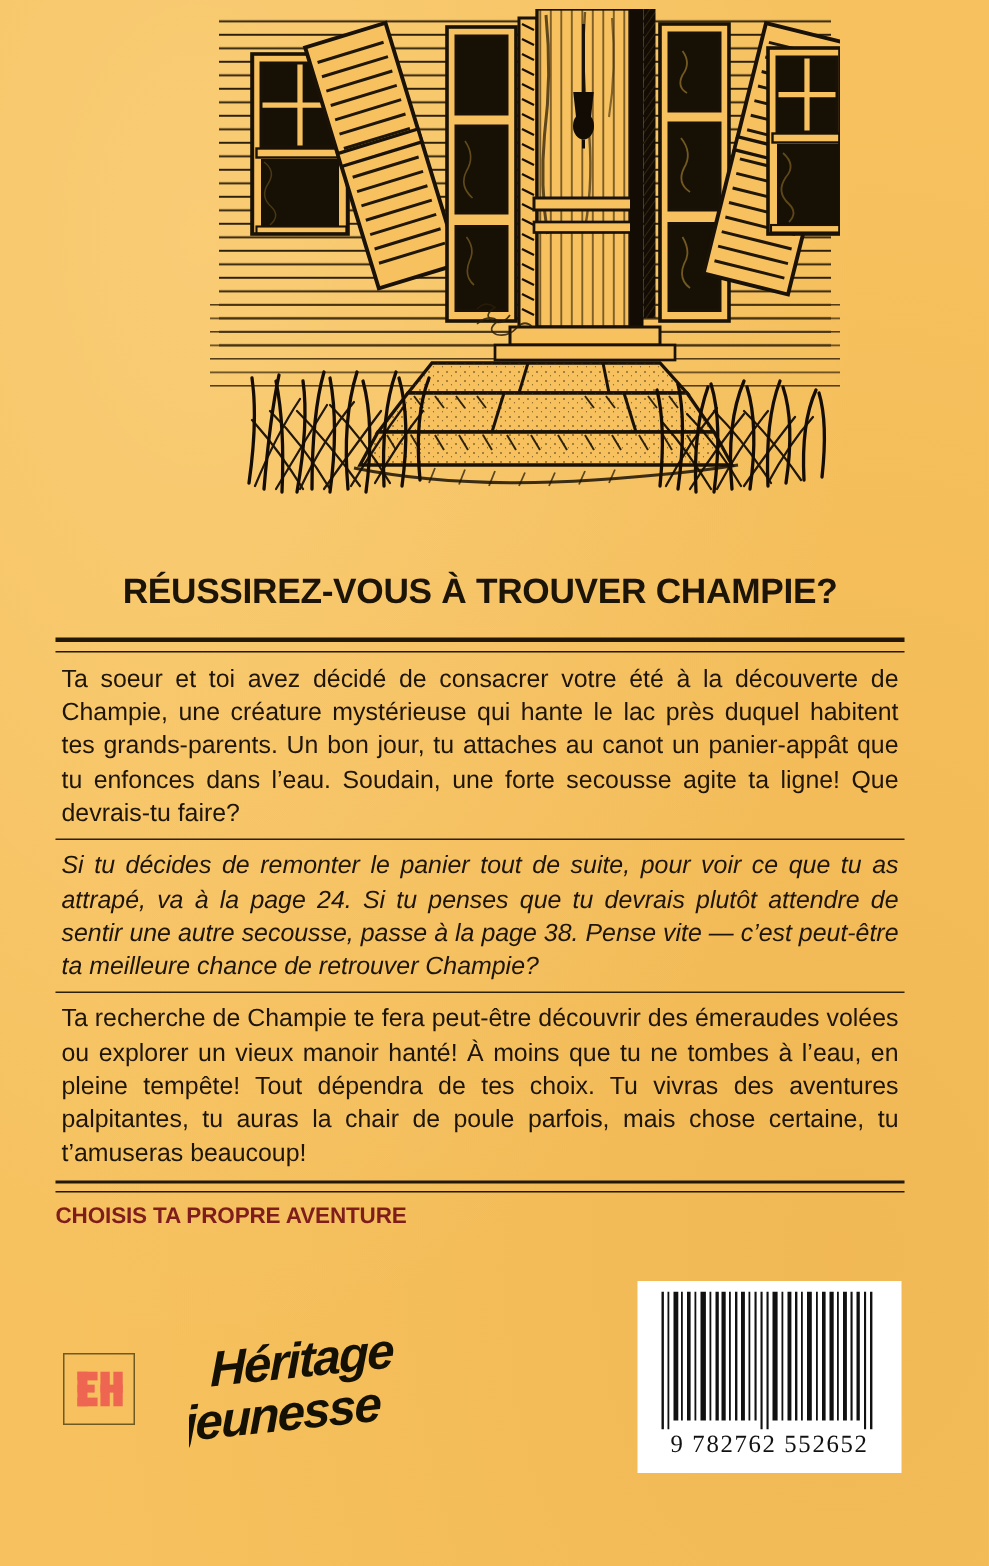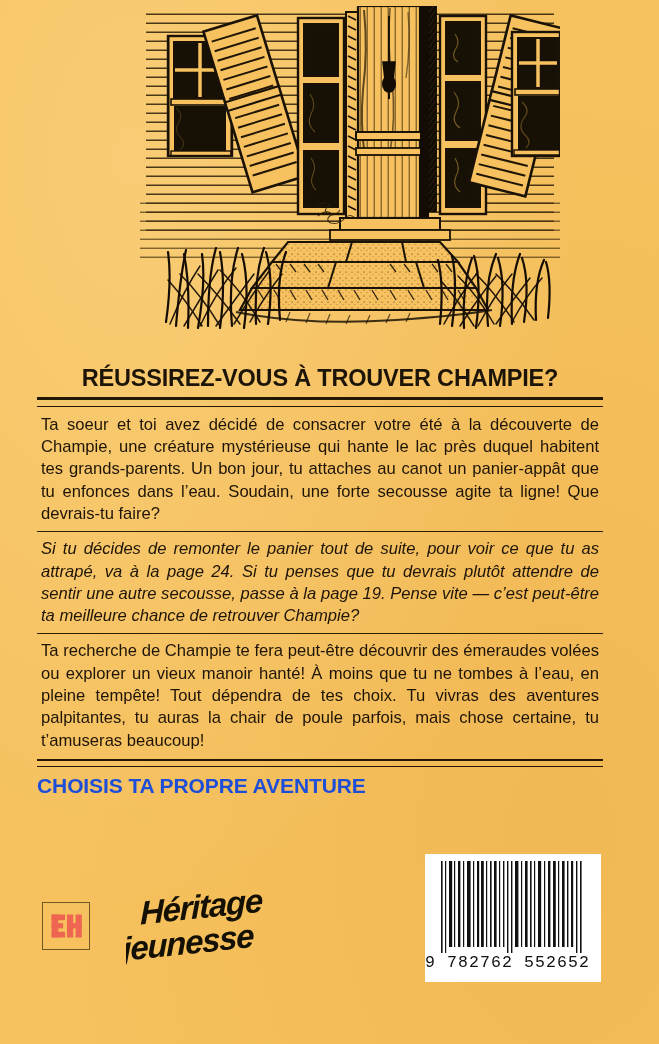--- a/index.html
+++ b/index.html
@@ -51,21 +51,21 @@
   }
 
   .headline {
     font-family: "Liberation Sans", sans-serif;
     font-weight: bold;
     font-size: 23.5px;
     letter-spacing: -0.2px;
     color: #1d1408;
     text-align: center;
     line-height: 1.05;
-    margin: 0;
+    margin: 16px;
     padding: 0 0 2px 0;
     white-space: nowrap;
   }
 
   .rule-double {
     height: 6px;
     margin: 4px 0 7px 0;
     border-top: 3px solid #231806;
     border-bottom: 1px solid #231806;
   }
@@ -92,23 +92,23 @@
     hyphens: none;
   }
   p.body.italic {
     font-style: italic;
   }
   p.body .em-it { }
 
   .tagline {
     font-family: "Liberation Sans", sans-serif;
     font-weight: bold;
-    font-size: 21px;
+    font-size: 15px;
     letter-spacing: -0.1px;
-    color: #1d4ed8;
+    color: #7f1d1d;
     margin: 0;
     padding-top: 1px;
   }
 
   
   .publisher {
     position: absolute;
     left: 42px;
     top: 890px;
     width: 290px;
@@ -149,24 +149,24 @@
     position: absolute;
     left: 14px;
     top: 7px;
     width: 148px;
     height: 92px;
   }
   .barcode-bars svg { display:block; width:100%; height:100%; }
   .barcode-digits {
     position: absolute;
     left: 0;
-    right: 16px;
+    right: 0;
     top: 99px;
-    text-align: right;
-    font-family: Liberation Mono, monospace;
+    text-align: center;
+    font-family: Liberation Serif, serif;
     font-size: 16.5px;
     letter-spacing: 1.1px;
     color: #111;
     white-space: nowrap;
   }
 </style>
 </head>
 <body style="background: rgb(246, 193, 94);">
 
 <div class="paper-grain"></div>
@@ -478,21 +478,21 @@
   <div class="textblock">
 
     <h1 class="headline">RÉUSSIREZ-VOUS À TROUVER CHAMPIE?</h1>
 
     <div class="rule-double"></div>
 
     <p class="body">Ta soeur et toi avez décidé de consacrer votre été à la découverte de Champie, une créature mystérieuse qui hante le lac près duquel habitent tes grands-parents. Un bon jour, tu attaches au canot un panier-appât que tu enfonces dans l’eau. Soudain, une forte secousse agite ta ligne! Que devrais-tu faire?</p>
 
     <div class="rule-single"></div>
 
-    <p class="body italic">Si tu décides de remonter le panier tout de suite, pour voir ce que tu as attrapé, va à la page 24. Si tu penses que tu devrais plutôt attendre de sentir une autre secousse, passe à la page 19. Pense vite — c’est peut-être ta meilleure chance de retrouver Champie?</p>
+    <p class="body italic">Si tu décides de remonter le panier tout de suite, pour voir ce que tu as attrapé, va à la page 24. Si tu penses que tu devrais plutôt attendre de sentir une autre secousse, passe à la page 38. Pense vite — c’est peut-être ta meilleure chance de retrouver Champie?</p>
 
     <div class="rule-single"></div>
 
     <p class="body"><span>Ta recherche de Champie te fera peut-être découvrir des émeraudes volées ou explorer un vieux manoir hanté! À moins que tu ne tombes à l’eau, en pleine tempête! Tout dépendra de </span><span class="em-it">tes</span><span> choix. Tu vivras des aventures palpitantes, tu auras la chair de poule parfois, mais chose certaine, tu t’amuseras beaucoup!</span></p>
 
     <div class="rule-double-bottom"></div>
 
     <p class="tagline">CHOISIS TA PROPRE AVENTURE</p>
   </div>
 

